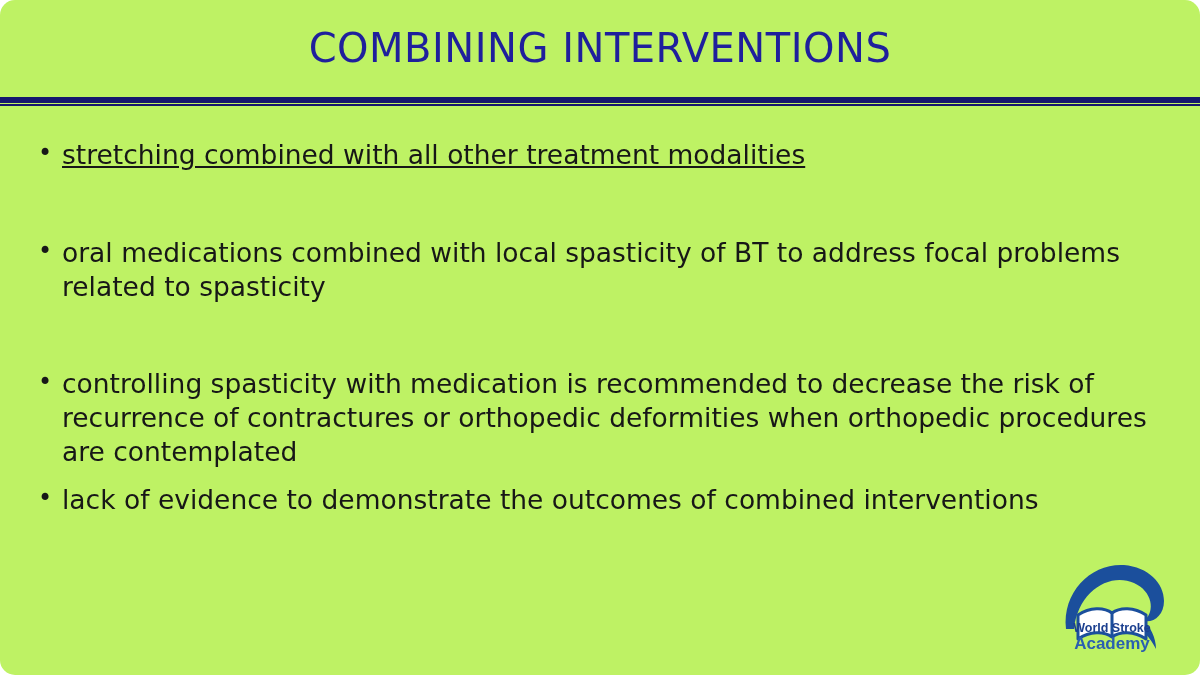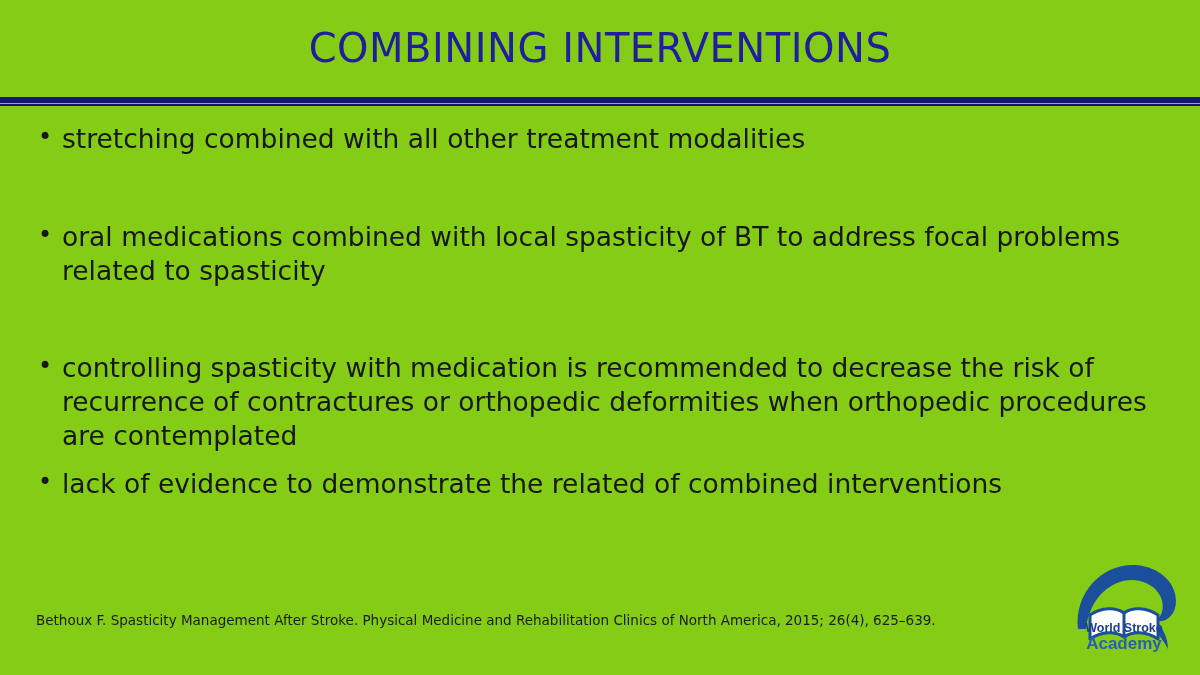--- a/index.html
+++ b/index.html
@@ -7,22 +7,23 @@
     padding: 0;
     background: #ffffff;
   }
   body {
     font-family: "Liberation Sans", sans-serif;
   }
   #slide {
     position: relative;
     width: 1200px;
     height: 675px;
-    background: #84cc16;
+    background: #bef264;
     overflow: hidden;
+    border-radius: 15px;
   }
   
   .slide-title {
     position: absolute;
     left: 0;
     top: 26px;
     width: 1200px;
     text-align: center;
     font-size: 40px;
     line-height: 1.1;
@@ -71,40 +72,40 @@
     left: 4px;
     top: 0;
     font-size: 24px;
     line-height: 1.32;
     color: inherit;
   }
   .bullet.accent {
     color: #1a1ad1;
     font-weight: bold;
   }
-  .gap-1 { margin-top: 0; }
+  .gap-1 { margin-top: 16px; text-decoration: underline; }
   .gap-2 { margin-top: 64px; }
   .gap-3 { margin-top: 62px; }
   .gap-4 { margin-top: 60px; }
   .gap-5 { margin-top: 14px; }
   
   .citation {
     position: absolute;
     left: 36px;
     top: 612px;
     width: 1050px;
     font-size: 13.5px;
     color: #1c1c1c;
     font-family: "DejaVu Sans", sans-serif;
     line-height: 1.3;
   }
   
   .logo {
     position: absolute;
-    right: 16px;
+    right: 28px;
     bottom: 8px;
     width: 120px;
     height: 110px;
   }
   .logo svg { display: block; }
   .logo-text {
     position: absolute;
     left: 0;
     bottom: 14px;
     width: 120px;
@@ -128,24 +129,23 @@
 
   <div class="slide-title">COMBINING INTERVENTIONS</div>
 
   <div class="rule-thick"></div>
   <div class="rule-thin"></div>
 
   <div class="body">
     <div class="bullet gap-1">stretching combined with all other treatment modalities</div>
     <div class="bullet gap-2">oral medications combined with local spasticity of BT to address focal problems related to spasticity</div>
     <div class="bullet gap-3">controlling spasticity with medication is recommended to decrease the risk of recurrence of contractures or orthopedic deformities when orthopedic procedures are contemplated</div>
-    <div class="bullet gap-5">lack of evidence to demonstrate the related of combined interventions</div>
+    <div class="bullet gap-5">lack of evidence to demonstrate the outcomes of combined interventions</div>
   </div>
 
-  <div class="citation">Bethoux F. Spasticity Management After Stroke. Physical Medicine and Rehabilitation Clinics of North America, 2015; 26(4), 625–639.</div>
 
   <div class="logo">
     <svg width="120" height="110" viewBox="0 0 120 110" xmlns="http://www.w3.org/2000/svg">
 
       <path d="M14 72 C10 34 40 6 72 8 C96 10 112 26 112 44 C112 58 102 66 92 64 C104 54 100 34 82 26 C58 15 26 34 22 72 Z" fill="#1b4f9c"></path>
       <path d="M92 64 C98 70 104 80 104 92 C98 80 90 72 82 68 Z" fill="#1b4f9c"></path>
 
       <path d="M26 58 C38 50 52 50 60 56 C68 50 82 50 94 58 L94 82 C82 74 68 74 60 80 C52 74 38 74 26 82 Z" fill="#ffffff" stroke="#1b4f9c" stroke-width="3" stroke-linejoin="round"></path>
       <line x1="60" y1="56" x2="60" y2="80" stroke="#1b4f9c" stroke-width="3"></line>
     </svg>

